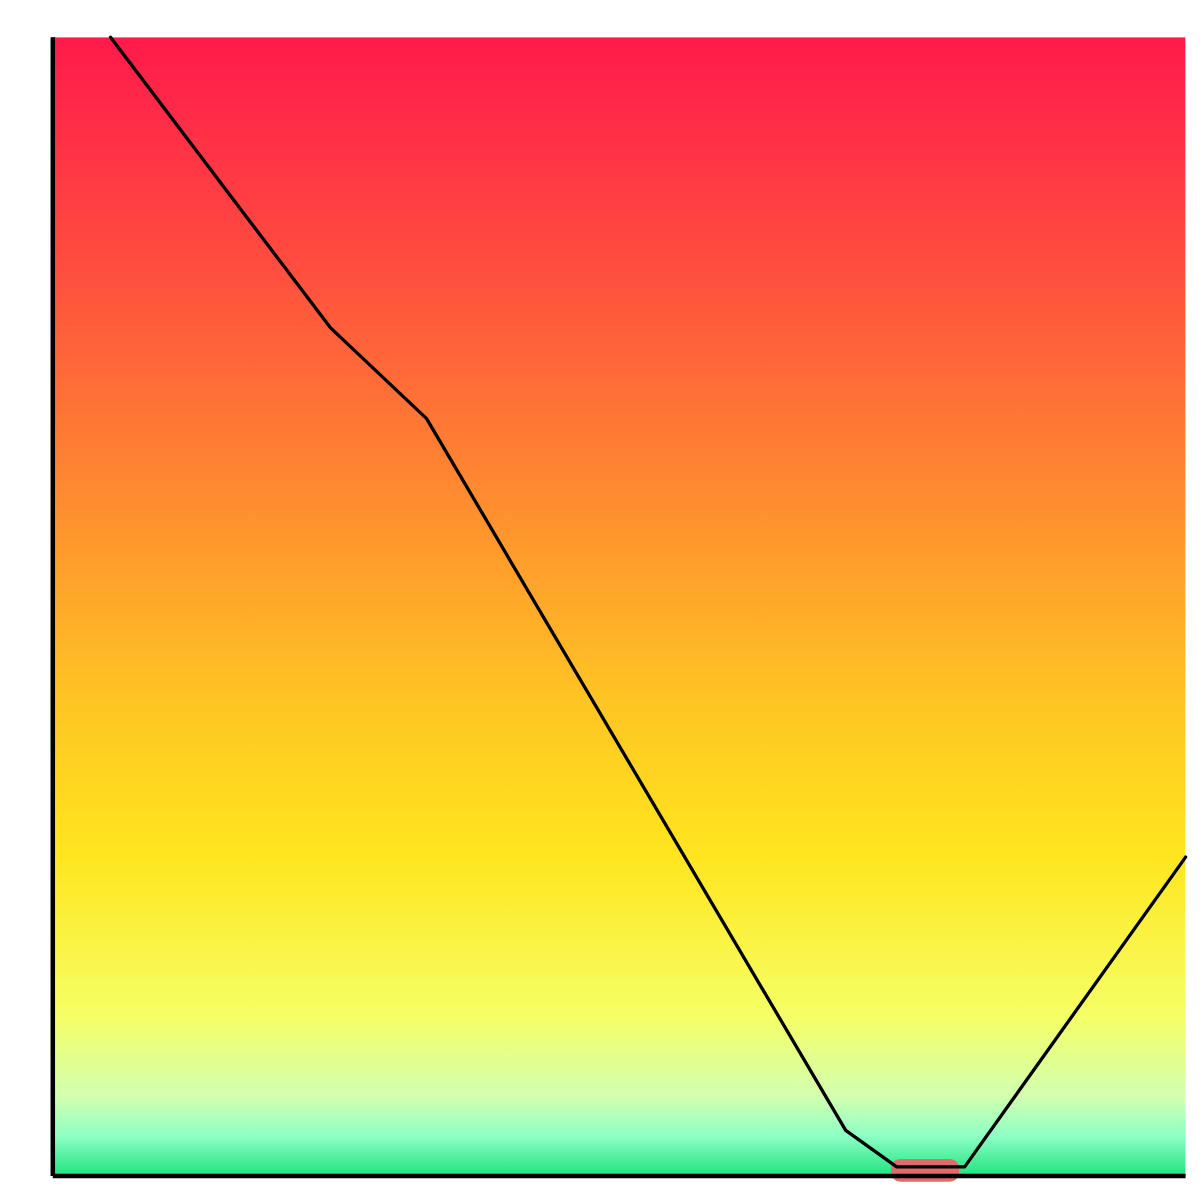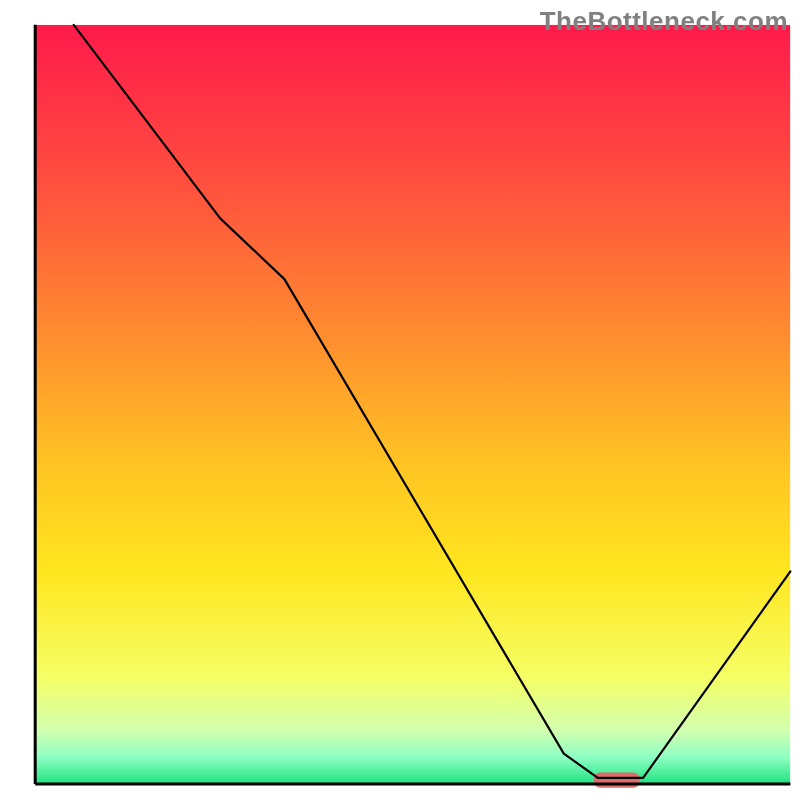--- a/index.html
+++ b/index.html
@@ -29,21 +29,20 @@
   svg {
     position: absolute;
     top: 0;
     left: 0;
   }
 </style>
 </head>
 <body>
 
 <div class="chart-container">
-  <div class="watermark">TheBottleneck.com</div>
   <svg id="chart-svg" width="800" height="800" viewBox="0 0 800 800">
     <defs>
       <linearGradient id="bg-grad" x1="0" y1="0" x2="0" y2="1">
           <stop offset="0%" stop-color="#ff1a4b"></stop>
           <stop offset="20%" stop-color="#ff4d3f"></stop>
           <stop offset="40%" stop-color="#ff8a30"></stop>
           <stop offset="57.99999999999999%" stop-color="#ffc423"></stop>
           <stop offset="72%" stop-color="#ffe61f"></stop>
           <stop offset="86%" stop-color="#f5ff66"></stop>
           <stop offset="93%" stop-color="#d2ffb0"></stop>

